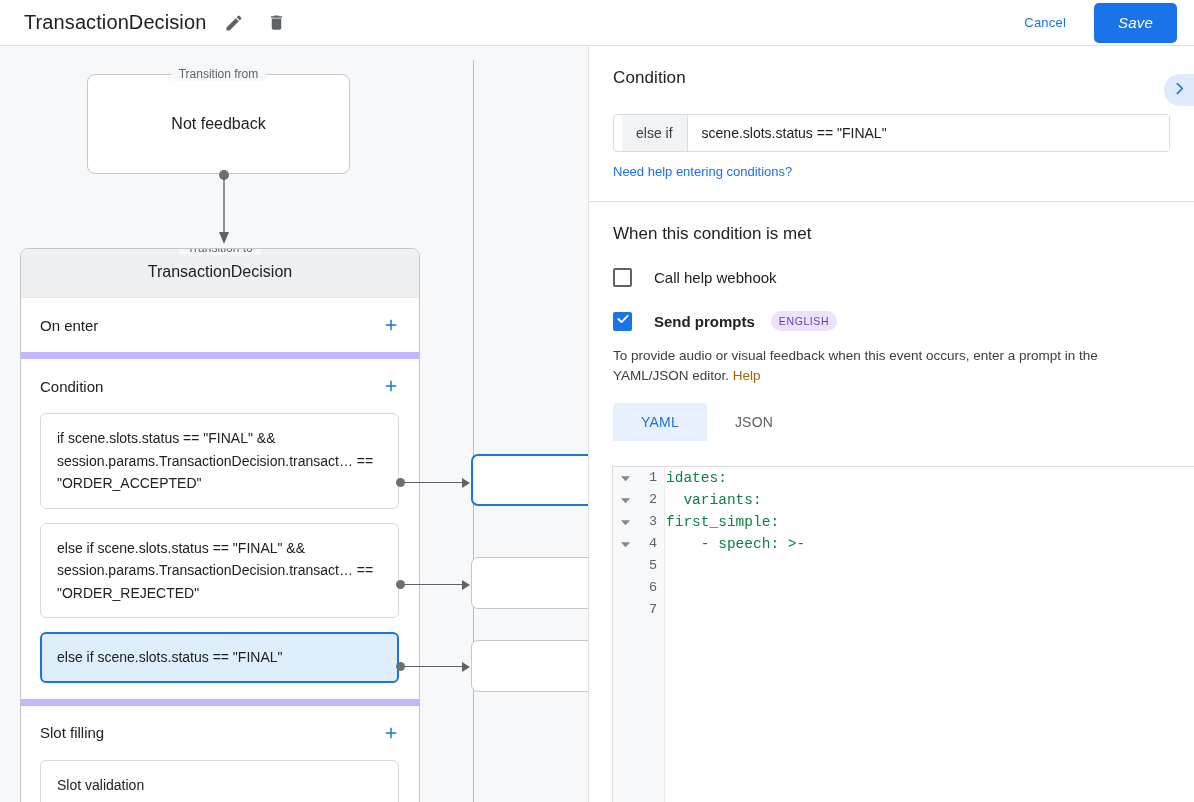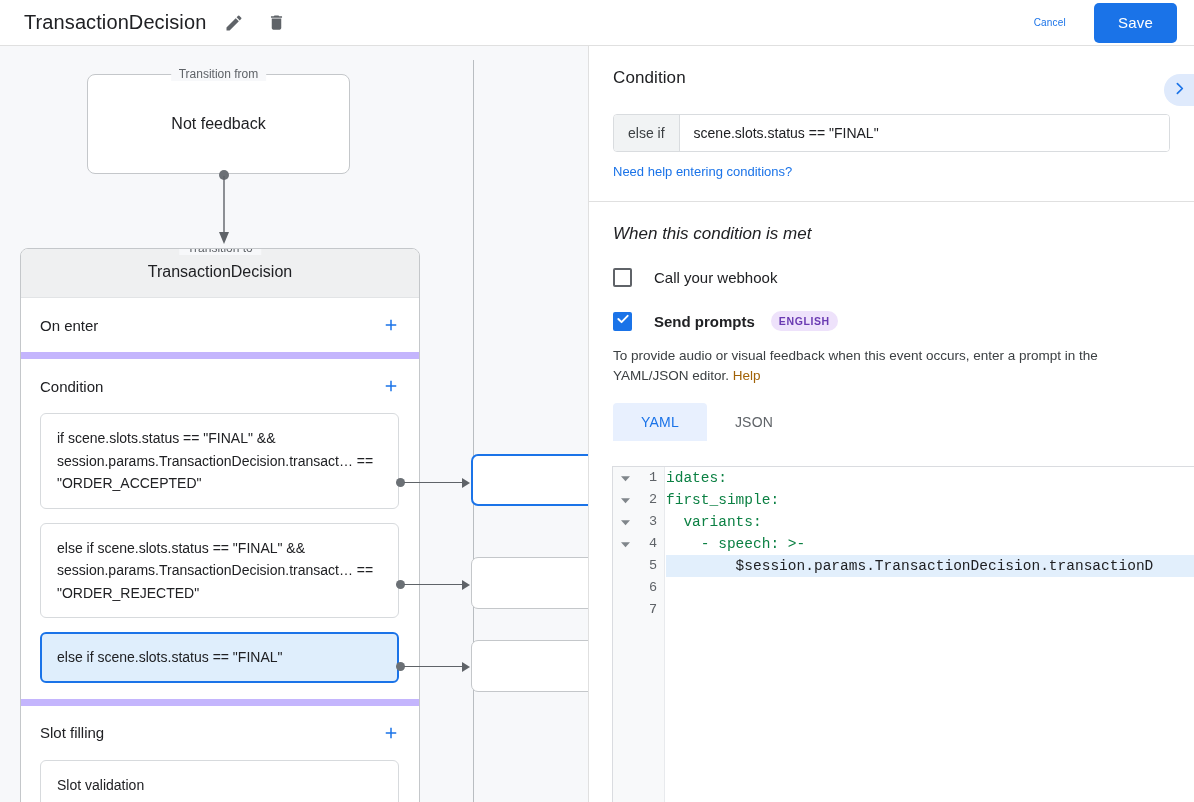--- a/index.html
+++ b/index.html
@@ -22,29 +22,30 @@
     margin-left: 24px; font-size: 20px; color: #202124; letter-spacing: .1px;
   }
   .icon-btn {
     width: 28px; height: 28px; margin-left: 14px;
     display: flex; align-items: center; justify-content: center;
     cursor: pointer; border-radius: 50%;
   }
   .icon-btn svg { display: block; }
   .topbar-right { margin-left: auto; display: flex; align-items: center; padding-right: 17px; }
   .btn-cancel {
-    color: #1a73e8; font-size: 10px; font-weight: 500;
+    color: #1a73e8; font-size: 13px; font-weight: 500;
     background: none; border: none; cursor: pointer;
     padding: 9px 14px; border-radius: 4px; letter-spacing: .2px;
   }
   .btn-save {
     background: #1a73e8; color: #fff; font-size: 15px; font-weight: 500;
     border: none; border-radius: 5px; cursor: pointer;
     padding: 0 24px; height: 40px; margin-left: 14px; letter-spacing: .2px;
     font-family: "Liberation Sans", sans-serif;
+    font-style: italic;
   }
 
   
   .canvas {
     position: absolute; left: 0; top: 46px; width: 588px; height: 756px;
     background: #f7f8fa; overflow: hidden;
   }
   .canvas-inner { position: absolute; left: 0; top: 14px; width: 588px; height: 756px; }
 
   
@@ -132,56 +133,56 @@
   }
   .chev-pill {
     position: absolute; right: 0; top: 28px;
     width: 30px; height: 32px;
     background: #dfeafc; border-radius: 16px 0 0 16px;
     display: flex; align-items: center; justify-content: center; cursor: pointer;
   }
 
   .cond-input-row {
     display: flex; margin-top: 26px;
-    border: 1px solid #d9dcdf; border-radius: 4px; overflow: hidden; height: 38px;
+    border: 1px solid #d9dcdf; border-radius: 4px; overflow: hidden; height: 38px; padding-left: 8px;
   }
   .cond-prefix {
     background: #f1f3f4; color: #3c4043; font-size: 14px;
     display: flex; align-items: center; padding: 0 14px;
     border-right: 1px solid #d9dcdf; white-space: nowrap;
   }
   .cond-value {
     flex: 1; border: none; outline: none; font-size: 14px; color: #202124;
     padding: 0 14px; font-family: "Liberation Sans", sans-serif; background: #fff;
   }
   .help-link {
     display: inline-block; margin-top: 12px;
     font-size: 13px; color: #1a73e8; cursor: pointer; text-decoration: none;
   }
   .panel-div {
     margin-top: 21px; height: 1px; background: #e0e0e0; width: 606px;
     margin-left: -24px;
   }
 
   .panel-sec2 { padding: 22px 24px 0 24px; }
-  .h2 { font-size: 17px; color: #202124; font-style: italic; }
+  .h2 { font-size: 17px; color: #202124; }
   .chk-row { display: flex; align-items: center; margin-top: 24px; }
   .chk {
     width: 19px; height: 19px; border: 2px solid #5f6368; border-radius: 2px;
     background: #fff; cursor: pointer; flex: 0 0 auto;
   }
   .chk.checked {
     background: #1a73e8; border-color: #1a73e8;
     display: flex; align-items: center; justify-content: center;
   }
   .chk-label { margin-left: 22px; font-size: 15px; color: #202124; }
   .chk-label.bold { font-weight: bold; }
   .badge {
     margin-left: 16px; background: #eee2fb; color: #6a3ab2;
-    font-size: 10.5px; letter-spacing: .6px; font-weight: bold;
+    font-size: 10.5px; letter-spacing: .6px; font-weight: normal;
     padding: 4px 8px; border-radius: 10px;
   }
   .hint {
     margin-top: 15px; font-size: 13.5px; color: #3c4043; line-height: 20px;
   }
   .hint a { color: #a16207; text-decoration: none; cursor: pointer; }
 
   .tabs { display: flex; margin-top: 17px; }
   .tab {
     font-size: 14px; padding: 11px 28px; cursor: pointer;
@@ -353,21 +354,21 @@
     <a class="help-link">Need help entering conditions?</a>
 
     <div class="panel-div"></div>
   </div>
 
   <div class="panel-sec2">
     <div class="h2">When this condition is met</div>
 
     <div class="chk-row">
       <div class="chk"></div>
-      <div class="chk-label">Call your webhook</div>
+      <div class="chk-label">Call help webhook</div>
     </div>
 
     <div class="chk-row">
       <div class="chk checked">
         <span>
           <svg width="14" height="14" viewBox="0 0 24 24" fill="none" stroke="#fff" stroke-width="3.2" stroke-linecap="round" stroke-linejoin="round">
             <polyline points="4 12 9.5 17.5 20 6.5"></polyline>
           </svg>
         </span>
       </div>
@@ -427,19 +428,18 @@
     <div class="gut-row">
       <span>6</span>
     </div>
     <div class="gut-row">
       <span>7</span>
     </div>
   </div>
 
   <div class="code-area">
     <div class="crow key">idates:</div>
+    <div class="crow key">  variants:</div>
     <div class="crow key">first_simple:</div>
-    <div class="crow key">  variants:</div>
     <div class="crow key">    - speech: &gt;-</div>
-    <div class="crow hl">        $session.params.TransactionDecision.transactionD</div>
     <div class="crow"></div>
   </div>
 </div>
 
 </body></html>

